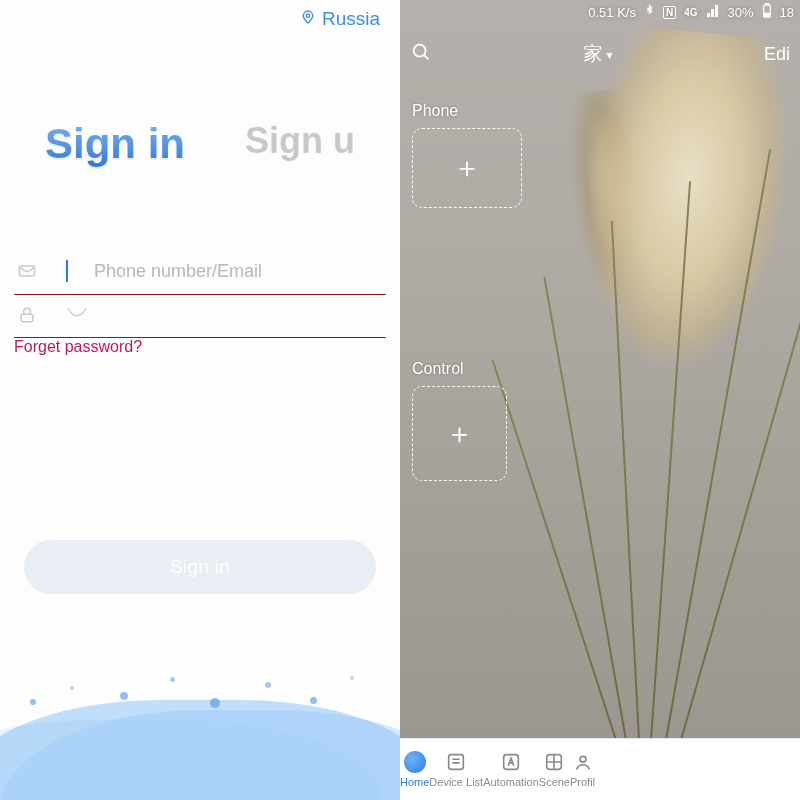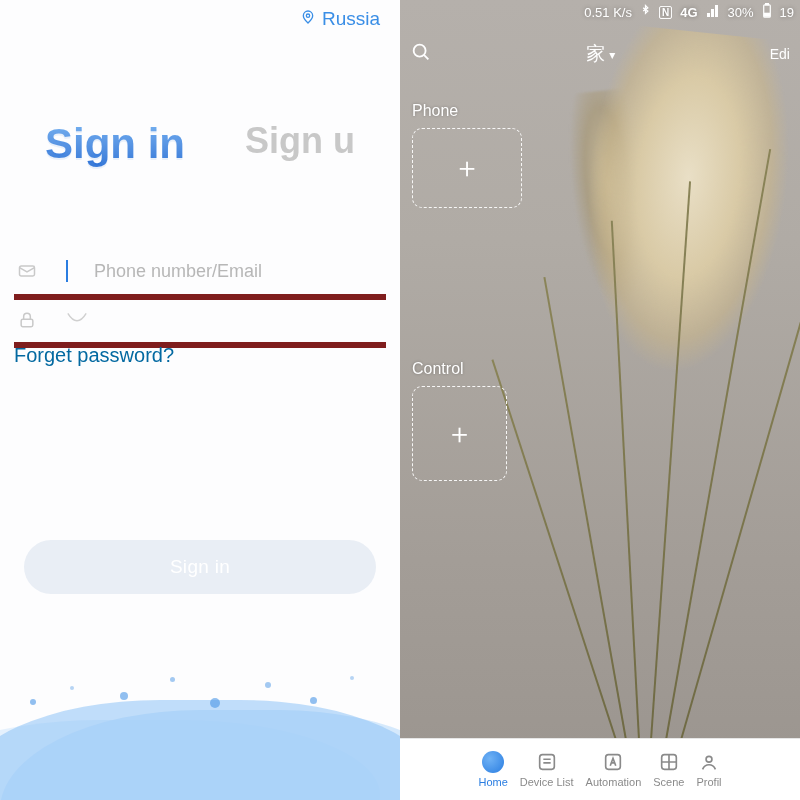--- a/index.html
+++ b/index.html
@@ -15,27 +15,27 @@
   .tab { font-size: 36px; font-weight: 600; color:#c8c8c8; cursor:pointer; }
   .tab.active {
     font-size: 42px;
     background: linear-gradient(180deg,#7cb6f2,#2a6fd6);
     -webkit-background-clip: text;
     background-clip: text;
     color: transparent;
     text-shadow: 0 2px 0 rgba(120,170,230,.15);
   }
   .form { position: absolute; top: 250px; left: 14px; right: 14px; }
-  .field { display:flex; align-items:center; gap:28px; border-bottom:6px solid #7f1d1d; padding:10px 2px 12px 2px; }
+  .field { display:flex; align-items:center; gap:28px; border-bottom:1px solid #7f1d1d; padding:10px 2px 12px 2px; }
   .field .ficon { width:22px; color:#c9c9c9; flex:0 0 22px; display:flex; justify-content:center; }
   .field input { border:none; outline:none; flex:1; font-size:18px; color:#333; background:transparent; }
   .field input::placeholder { color:#b7b7b7; }
   .caret { width:0; height:22px; border-left:2px solid #2a7de1; margin-right:-2px; animation:none; }
   .eye { color:#d0d0d0; }
-  .forgot { color:#0369a1; font-size:20px; margin-top:-6px; display:inline-block; }
+  .forgot { color:#be185d; font-size:16px; margin-top:-6px; display:inline-block; }
   .signin-btn {
     position:absolute; top:540px; left:24px; right:24px; height:54px;
     border-radius:28px; background:#e9eef5; color:#ffffff;
     display:flex; align-items:center; justify-content:center;
     font-size:19px; letter-spacing:.3px;
     cursor:not-allowed;
   }
   
   .waves { position:absolute; bottom:0; left:0; right:0; height:130px; }
   .wave { position:absolute; left:-40px; right:-40px; border-radius:50%/60%; }
@@ -74,37 +74,37 @@
     text-shadow:0 0 4px rgba(0,0,0,.35);
   }
   .statusbar .grow { flex:1; }
   .topbar {
     position:absolute; top:34px; left:0; right:0; height:40px;
     display:flex; align-items:center; justify-content:space-between;
     padding:0 10px; color:#fff;
   }
   .home-name { display:flex; align-items:center; gap:4px; font-size:19px; }
   .home-name .chev { font-size:12px; transform:translateY(1px); }
-  .edit { font-size:14px; }
+  .edit { font-size:18px; }
   .section-label { position:absolute; left:12px; color:#ffffff; font-size:16px; text-shadow:0 0 3px rgba(0,0,0,.3); }
   .section-label.info { top:102px; }
   .section-label.control { top:360px; }
   .addcard {
     position:absolute; left:12px; width:110px; height:80px;
     border:1.5px dashed rgba(255,255,255,.9); border-radius:10px;
     display:flex; align-items:center; justify-content:center;
     color:#fff;
   }
   .addcard.info { top:128px; }
   .addcard.control { top:386px; width:95px; height:95px; }
   .plus { font-size:28px; line-height:1; font-weight:300; }
   .navbar {
     position:absolute; bottom:0; left:0; right:0; height:62px;
     background:#ffffff; border-top:1px solid #e6e6e6;
-    display:flex; justify-content:center; align-items:center;gap:12px;
+    display:flex; justify-content:flex-start; align-items:center;
   }
   .navitem { display:flex; flex-direction:column; align-items:center; gap:3px; color:#8a8a8a; font-size:11px; }
   .navitem.active { color:#2a7de1; }
   .navicon { width:22px; height:22px; display:flex; align-items:center; justify-content:center; }
   .navicon svg { width:22px; height:22px; }
   .home-dot {
     width:22px;height:22px;border-radius:50%;
     background: radial-gradient(circle at 35% 35%, #6fb2f5, #2a7de1);
   }
 </style>
@@ -192,35 +192,35 @@
 
     <div class="statusbar">
       <span class="grow"></span>
       <span>0.51 K/s</span>
       <span>
         <svg width="11" height="14" viewBox="0 0 12 18" fill="none" stroke="#fff" stroke-width="1.6">
             <path d="M3 5l6 4-3 3V2l3 3-6 4"></path>
           </svg>
       </span>
       <span style="border:1.4px solid #fff;border-radius:2px;padding:0 2px;font-size:10px;font-weight:700;line-height:1.1;">N</span>
-      <span style="font-size:13px;font-weight:600;">4G<br></span>
+      <span style="font-size:10px;font-weight:600;">4G<br></span>
       <span>
         <svg width="14" height="12" viewBox="0 0 14 12" fill="#fff">
             <path d="M1 12h3V8H1zM5 12h3V4H5zM9 12h3V0H9z"></path>
           </svg>
       </span>
       <span>30%</span>
       <span>
         <svg width="10" height="15" viewBox="0 0 10 16" fill="none" stroke="#fff" stroke-width="1.3">
             <rect x="1.5" y="2" width="7" height="13" rx="1"></rect>
             <rect x="3.5" y="0.5" width="3" height="1.5" fill="#fff"></rect>
             <rect x="2.5" y="11" width="5" height="3" fill="#fff"></rect>
           </svg>
       </span>
-      <span>19</span>
+      <span>18</span>
     </div>
 
     <div class="topbar">
       <span>
         <svg width="22" height="22" viewBox="0 0 24 24" fill="none" stroke="#fff" stroke-width="2">
             <circle cx="10.5" cy="10.5" r="6.5"></circle>
             <path d="M20 20l-4.5-4.5"></path>
           </svg>
       </span>
       <span class="home-name">

